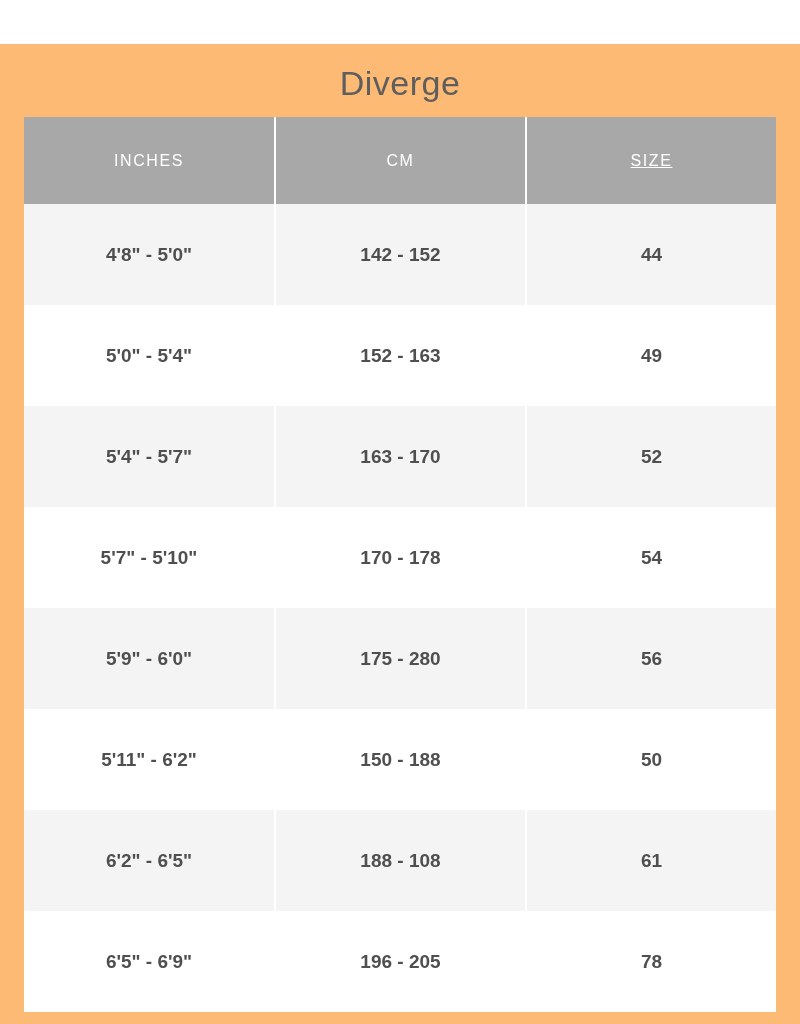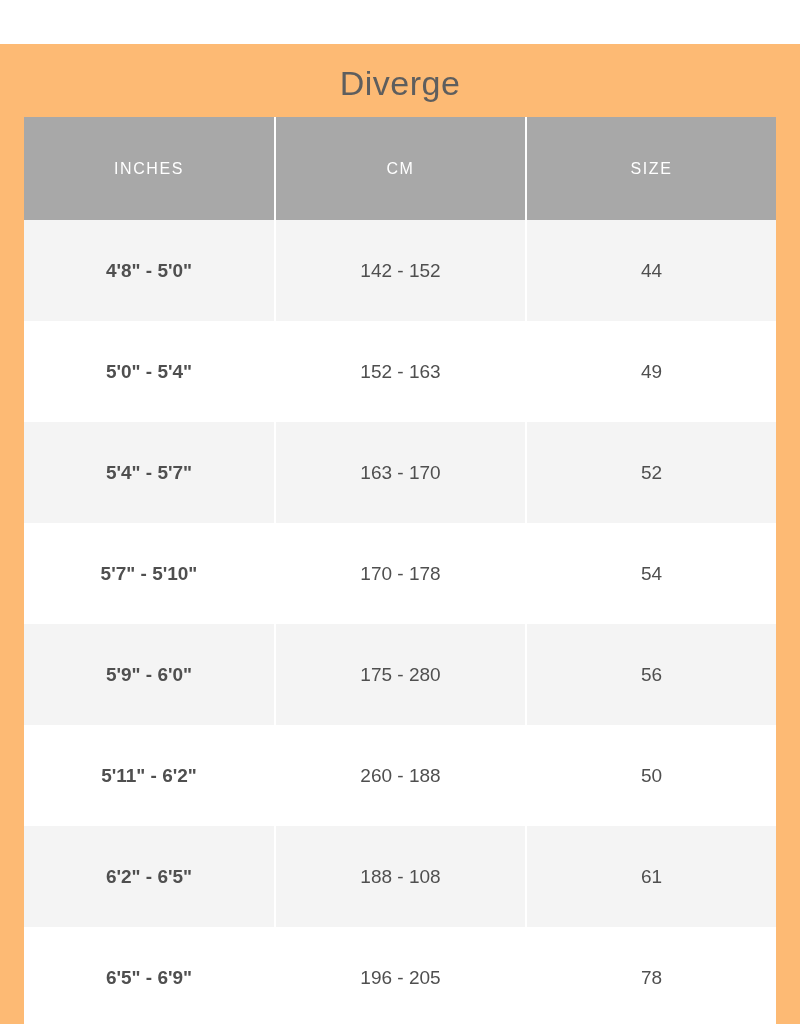--- a/index.html
+++ b/index.html
@@ -46,39 +46,39 @@
   thead th {
     background: #a8a8a8;
     color: #ffffff;
     font-size: 16px;
     font-weight: 400;
     letter-spacing: 1.6px;
     height: 79px;
     text-align: center;
     vertical-align: middle;
     border-right: 2px solid #ffffff;
-    padding: 12px;
+    padding: 4px;
   }
-  thead th:last-child { border-right: none; }
+  thead th:last-child { border-right: none; text-decoration: underline; }
 
   tbody td {
     height: 101px;
     text-align: center;
     vertical-align: middle;
     font-size: 19px;
     font-weight: 700;
     color: #4f4f4f;
     border-right: 2px solid #ffffff;
     padding: 0;
   }
   tbody td:last-child { border-right: none; text-align: center; }
   tbody tr.odd td { background: #f4f4f4; }
   tbody tr.even td { background: #ffffff; }
   tbody td.num {
-    font-weight: 400;
+    font-weight: 700;
   }
 </style>
 </head>
 <body>
 
 <div class="page">
 
   <h1 class="title">Diverge</h1>
 
   <div class="table-wrap">
@@ -116,21 +116,21 @@
           <td class="num">170 - 178</td>
           <td class="num">54</td>
         </tr>
         <tr class="odd">
           <td>5'9" - 6'0"</td>
           <td class="num">175 - 280</td>
           <td class="num">56</td>
         </tr>
         <tr class="even">
           <td>5'11" - 6'2"</td>
-          <td class="num">260 - 188</td>
+          <td class="num">150 - 188</td>
           <td class="num">50</td>
         </tr>
         <tr class="odd">
           <td>6'2" - 6'5"</td>
           <td class="num">188 - 108</td>
           <td class="num">61</td>
         </tr>
         <tr class="even">
           <td>6'5" - 6'9"</td>
           <td class="num">196 - 205</td>

